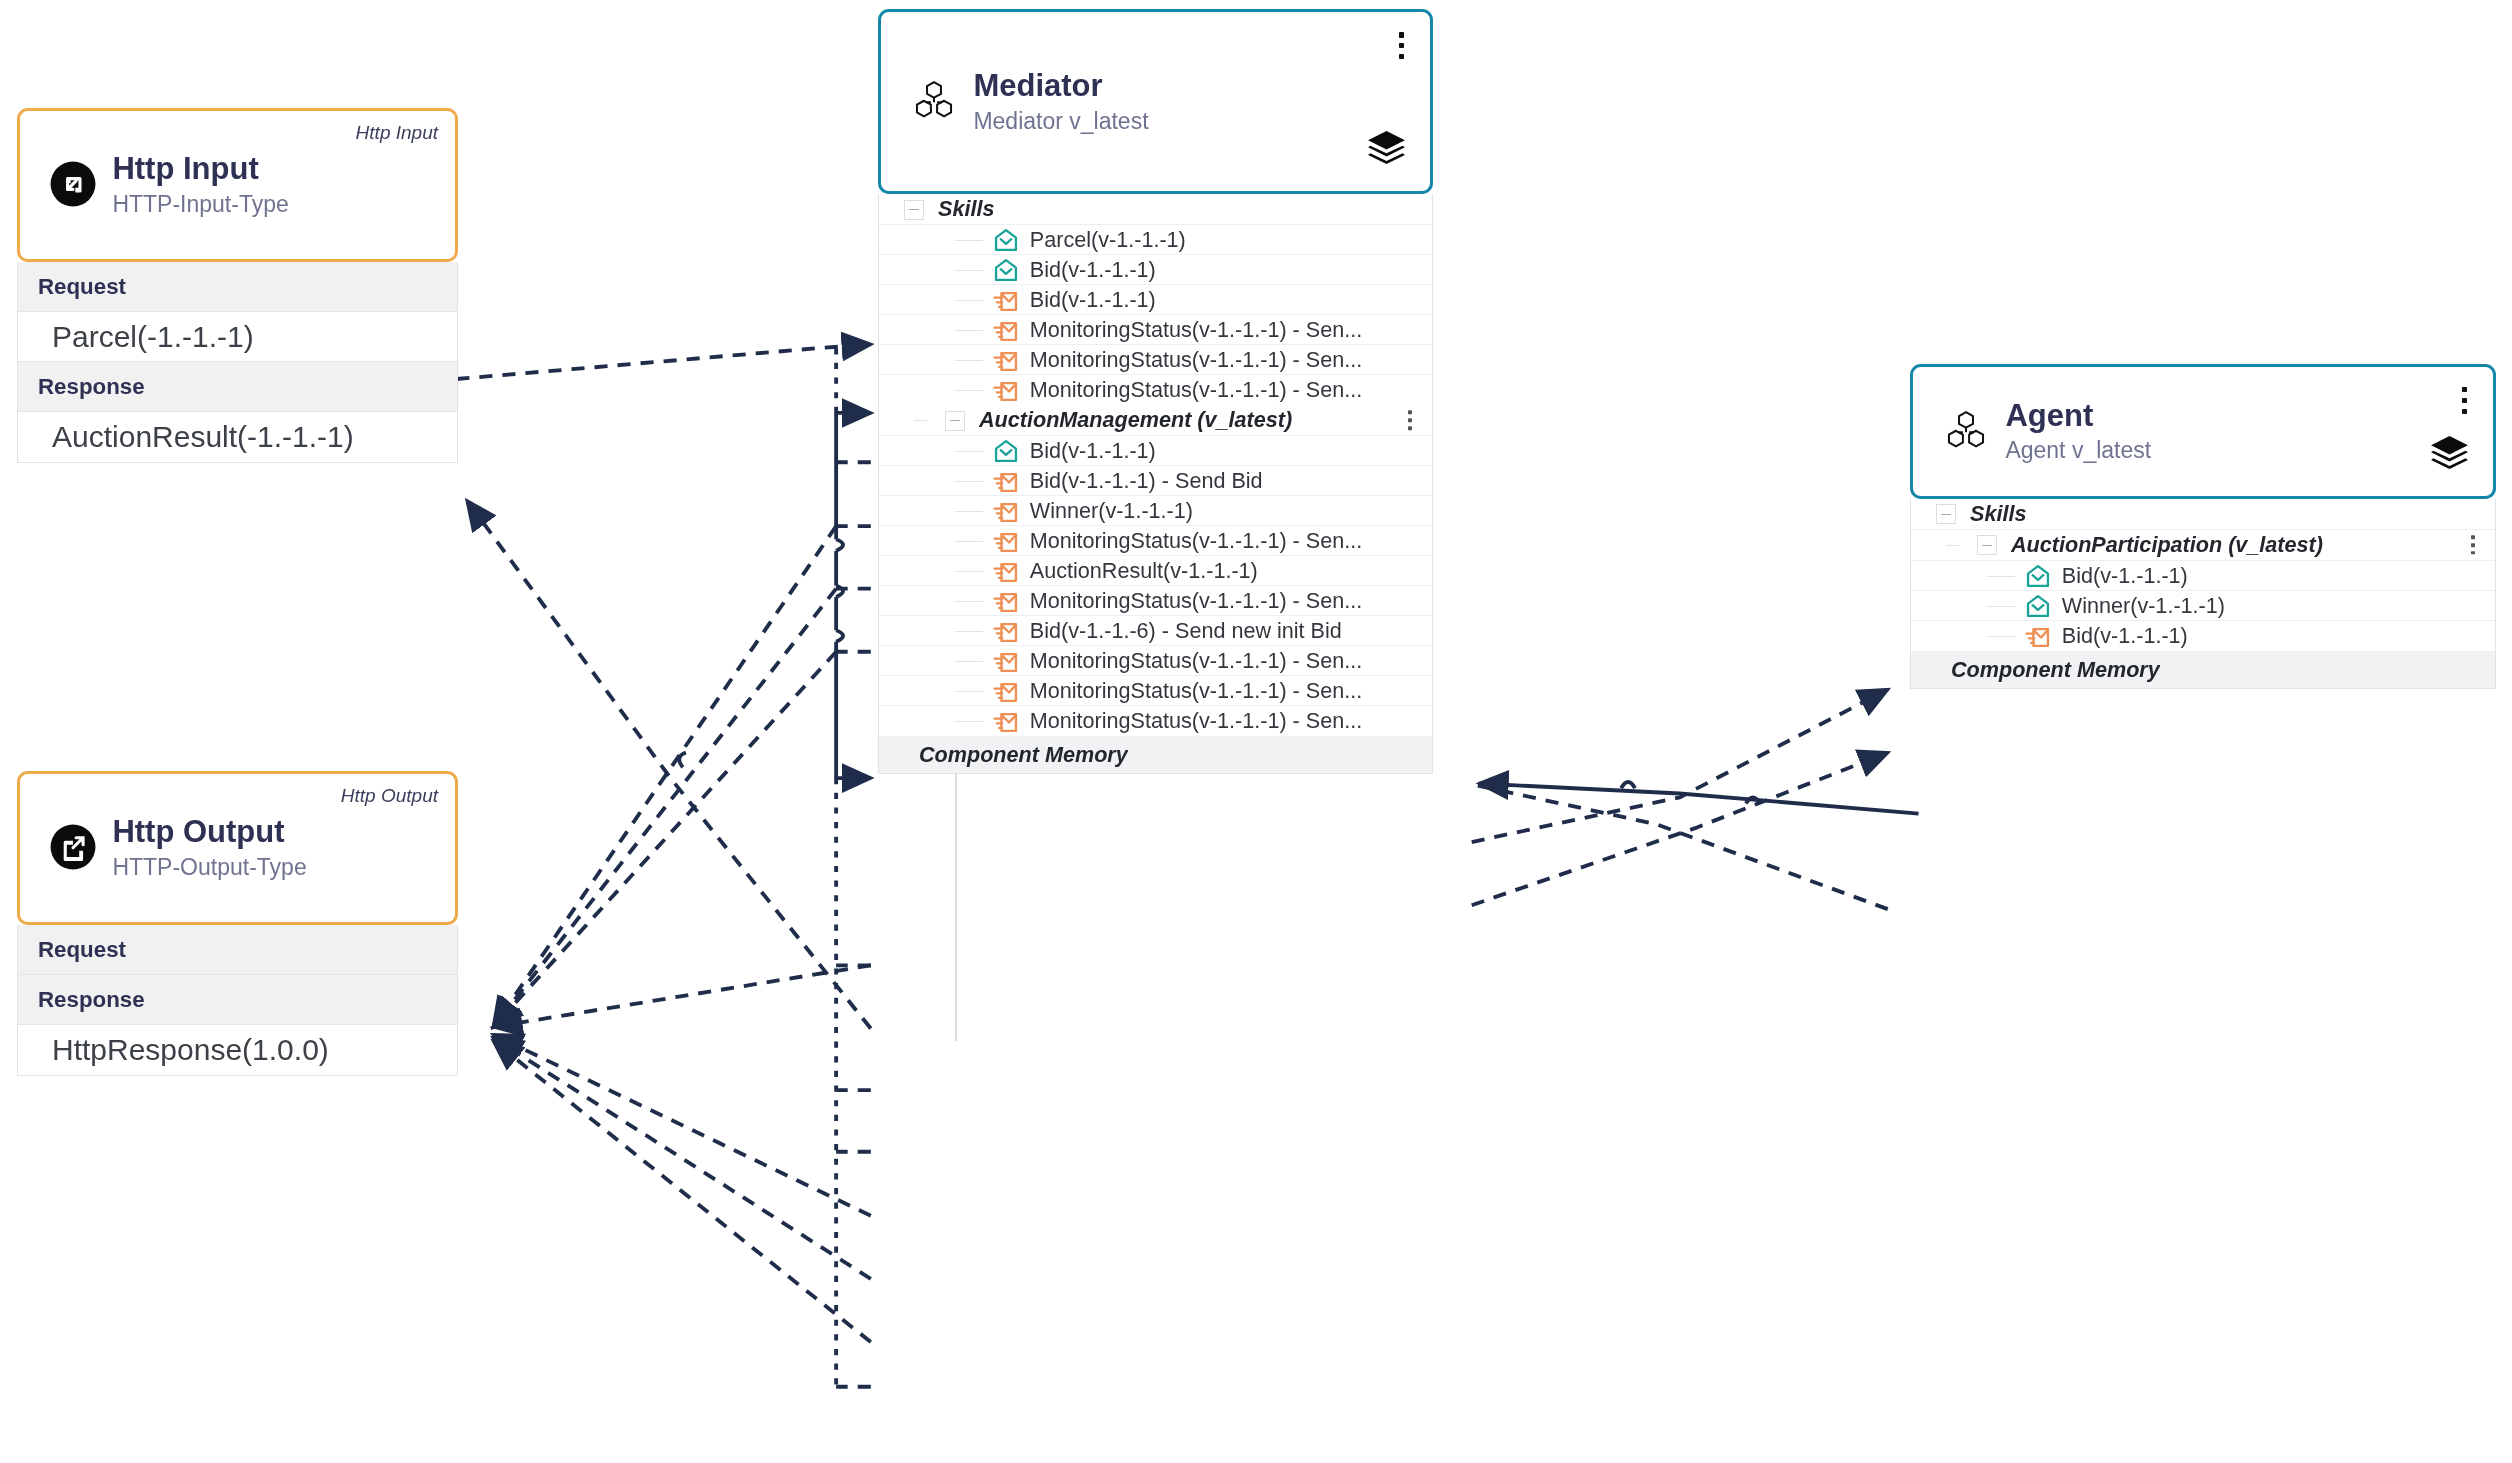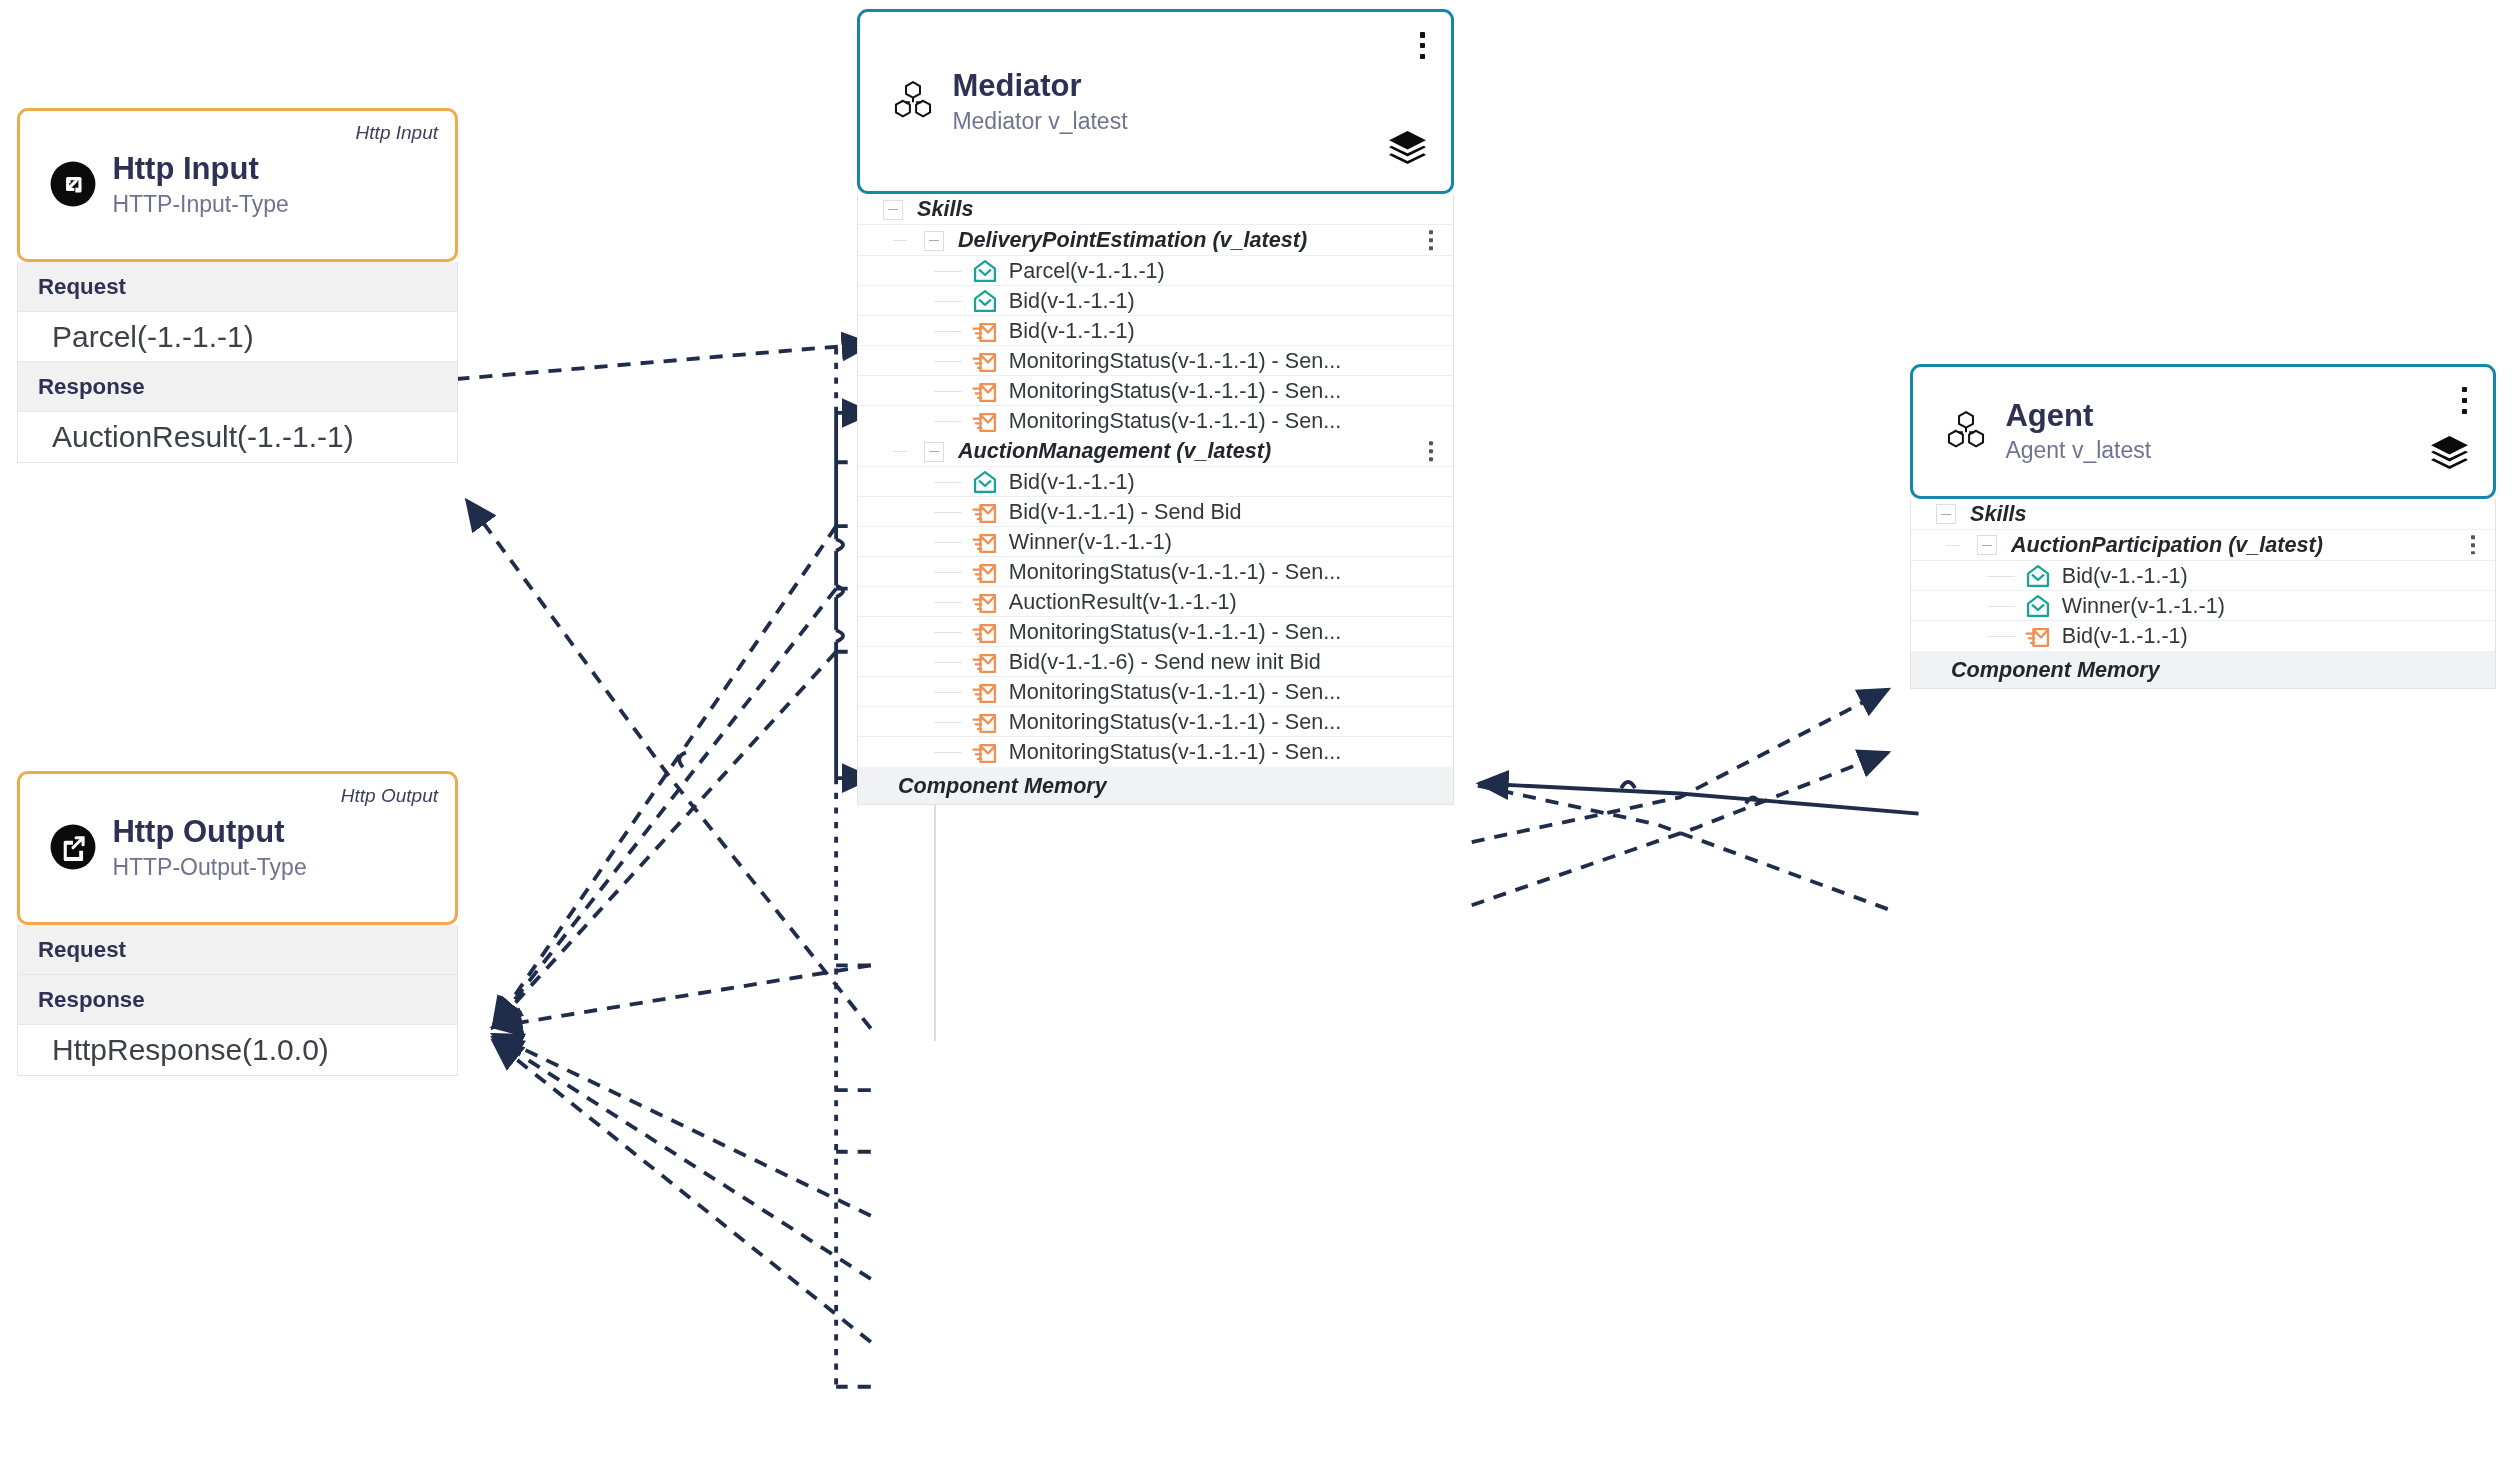--- a/index.html
+++ b/index.html
@@ -189,21 +189,21 @@
       </div>
       <div class="hrow head">
         <span class="t-head">Response</span>
       </div>
       <div class="hrow val">
         <span class="t-val">HttpResponse(1.0.0)</span>
       </div>
     </div>
   </div>
 
-  <div class="node" style="left:857px;top:9.2px;width:597px;">
+  <div class="node" style="left:878px;top:9.2px;width:555px;">
     <div class="node-header accent-teal" style="height:185px;">
       <span class="kebab">
           <i></i>
           <i></i>
           <i></i>
         </span>
       <span class="hdr-icon">
         <svg width="48" height="48" viewBox="0 0 62 62">
           <g fill="none" stroke="#111" stroke-width="2.6">
             <path d="M31 8 l9 5 v10 l-9 5 l-9 -5 v-10 z"></path>
@@ -229,30 +229,20 @@
 
       <div class="tguide" style="left:35px;top:20px;width:1.5px;height:116px;"></div>
       <div class="tguide" style="left:76px;top:51px;width:1.5px;height:223px;"></div>
       <div class="tguide" style="left:76px;top:338px;width:1.5px;height:509px;"></div>
 
       <div class="row white" style="height:31px;">
         <div class="tbox" style="left:25px;top:5.4px;"></div>
         <span class="row-label ital-sec" style="margin-left:59px;">Skills</span>
       </div>
 
-      <div class="row white" style="height:31px;">
-        <div class="tstub" style="left:35px;top:14.6px;width:14px;"></div>
-        <div class="tbox" style="left:66px;top:5.4px;"></div>
-        <span class="row-label ital" style="margin-left:100px;">DeliveryPointEstimation (v_latest)</span>
-        <span class="kebab-sm">
-            <i></i>
-            <i></i>
-            <i></i>
-          </span>
-      </div>
 
       <div id="med-skill0-msgs">
           <div class="row white">
             <div class="tstub" style="left: 76px; top: 14.6px; width: 28px;"></div>
             <span class="msg-icon" style="margin-left: 114px;"><svg width="26" height="26" viewBox="0 0 34 34">
                 <path d="M4 14 L17 4 L30 14 V30 H4 Z" fill="#fff" stroke="#17a398" stroke-width="3" stroke-linejoin="round"></path>
                 <path d="M10 16 L17 22 L24 16" fill="none" stroke="#17a398" stroke-width="3" stroke-linecap="round" stroke-linejoin="round"></path>
               </svg></span>
             <span class="row-label" style="margin-left: 10.8px;">Parcel(v-1.-1.-1)</span>
           </div>

